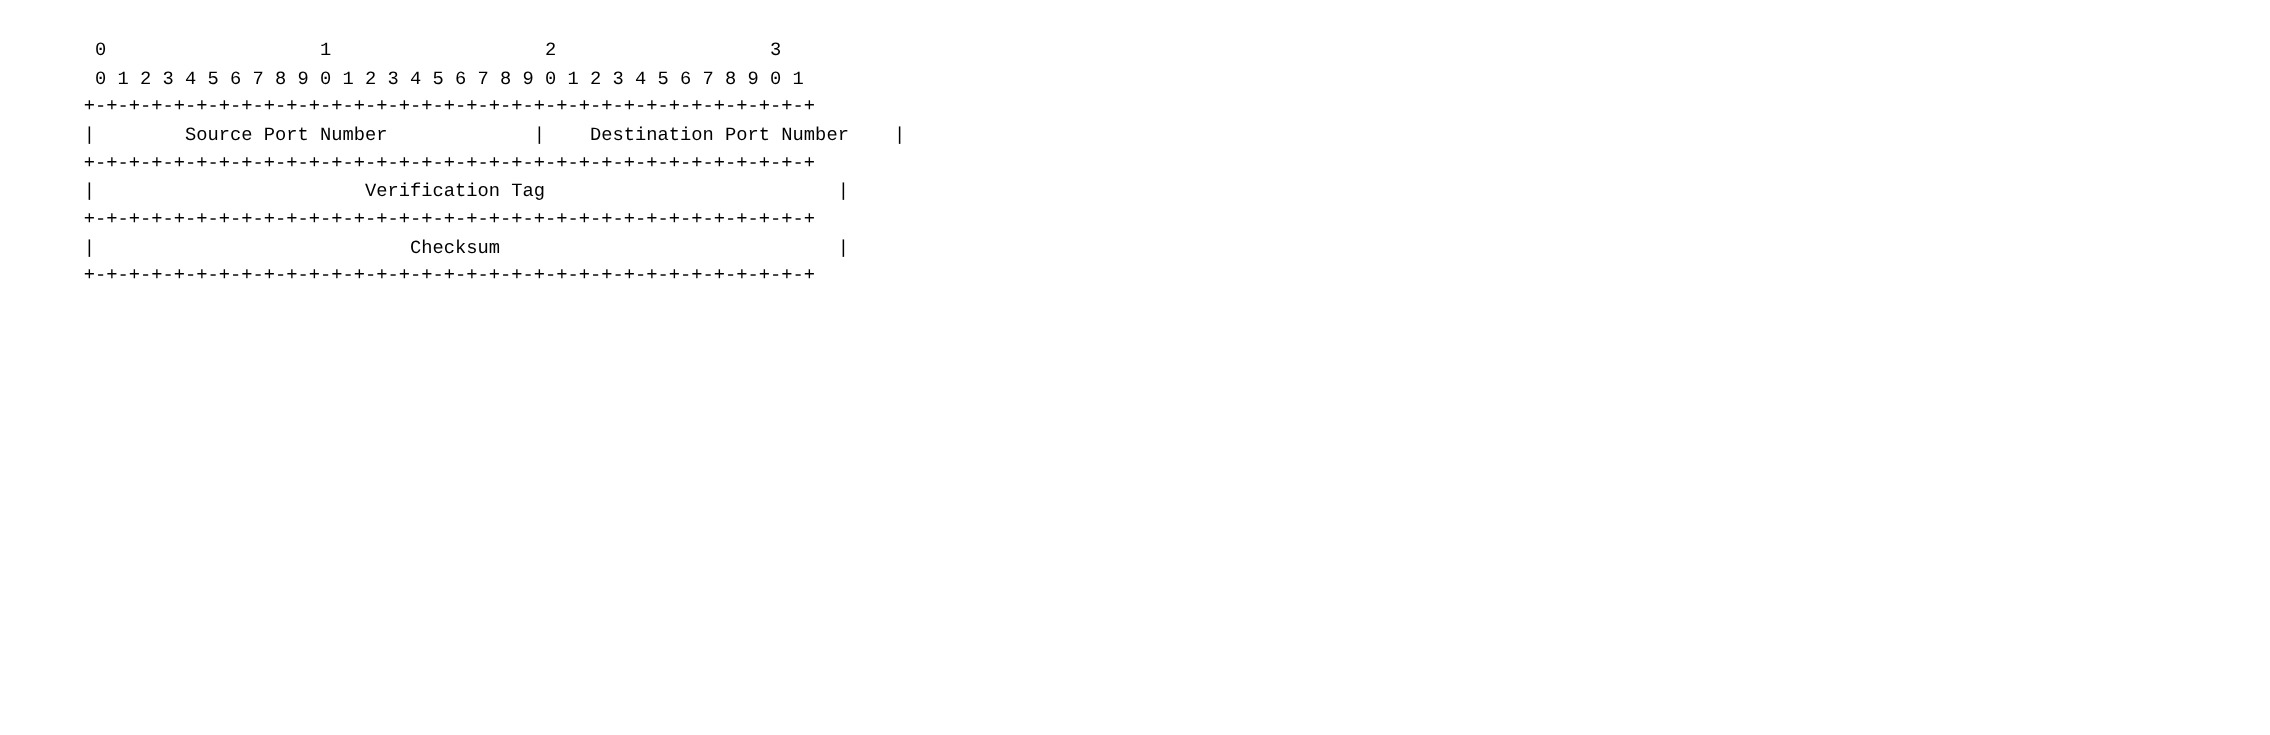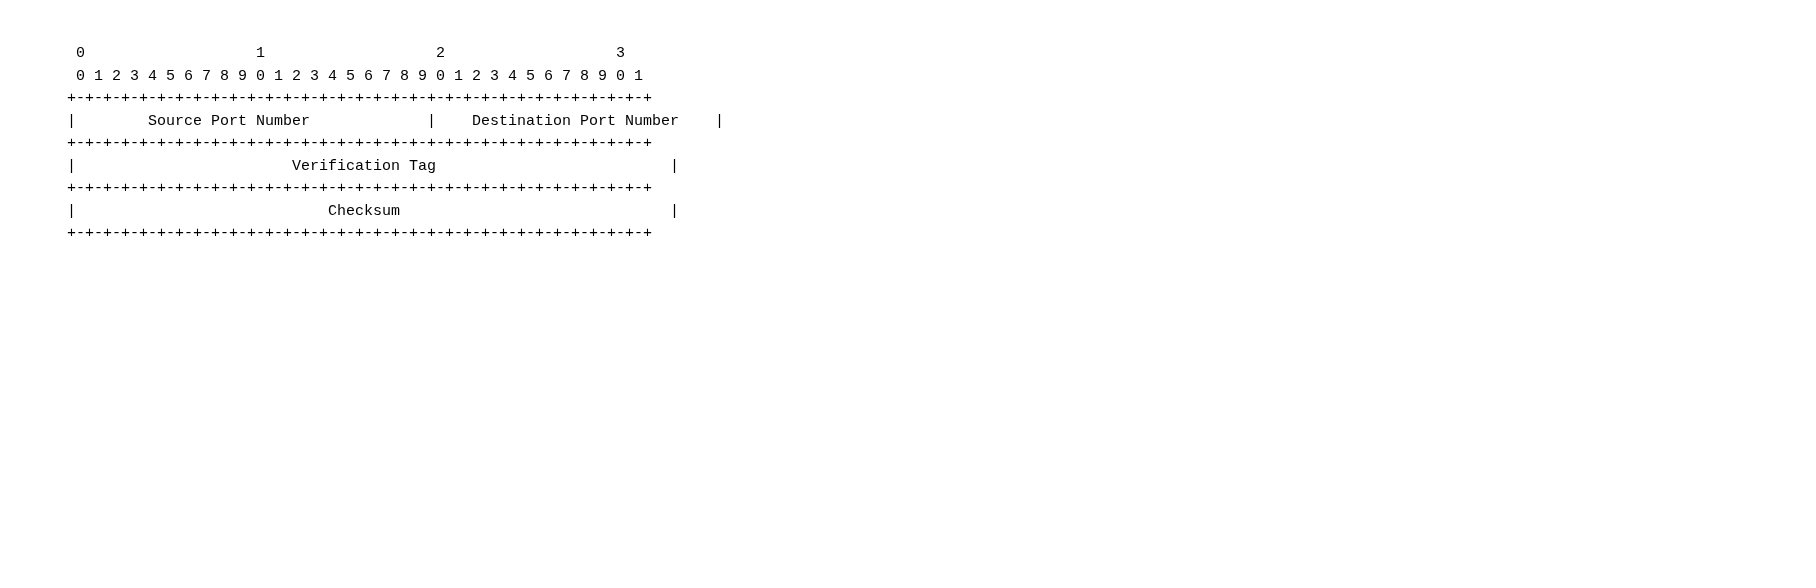--- a/index.html
+++ b/index.html
@@ -16,21 +16,20 @@
       justify-content: flex-start;
       padding: 30px 40px;
       font-family: 'Courier New', Courier, monospace;
       font-size: 15px;
       color: #000000;
     }
     .diagram-container {
       white-space: pre;
       line-height: 1.5;
       letter-spacing: 0;
-      margin-top: 13px;
     }
   </style>
 </head>
 <body>
 
 <div class="diagram-container"><span>    0                   1                   2                   3</span>
 <span>    0 1 2 3 4 5 6 7 8 9 0 1 2 3 4 5 6 7 8 9 0 1 2 3 4 5 6 7 8 9 0 1</span>
 <span>   +-+-+-+-+-+-+-+-+-+-+-+-+-+-+-+-+-+-+-+-+-+-+-+-+-+-+-+-+-+-+-+-+</span>
 <span>   |        Source Port Number             |    Destination Port Number    |</span>
 <span>   +-+-+-+-+-+-+-+-+-+-+-+-+-+-+-+-+-+-+-+-+-+-+-+-+-+-+-+-+-+-+-+-+</span>

